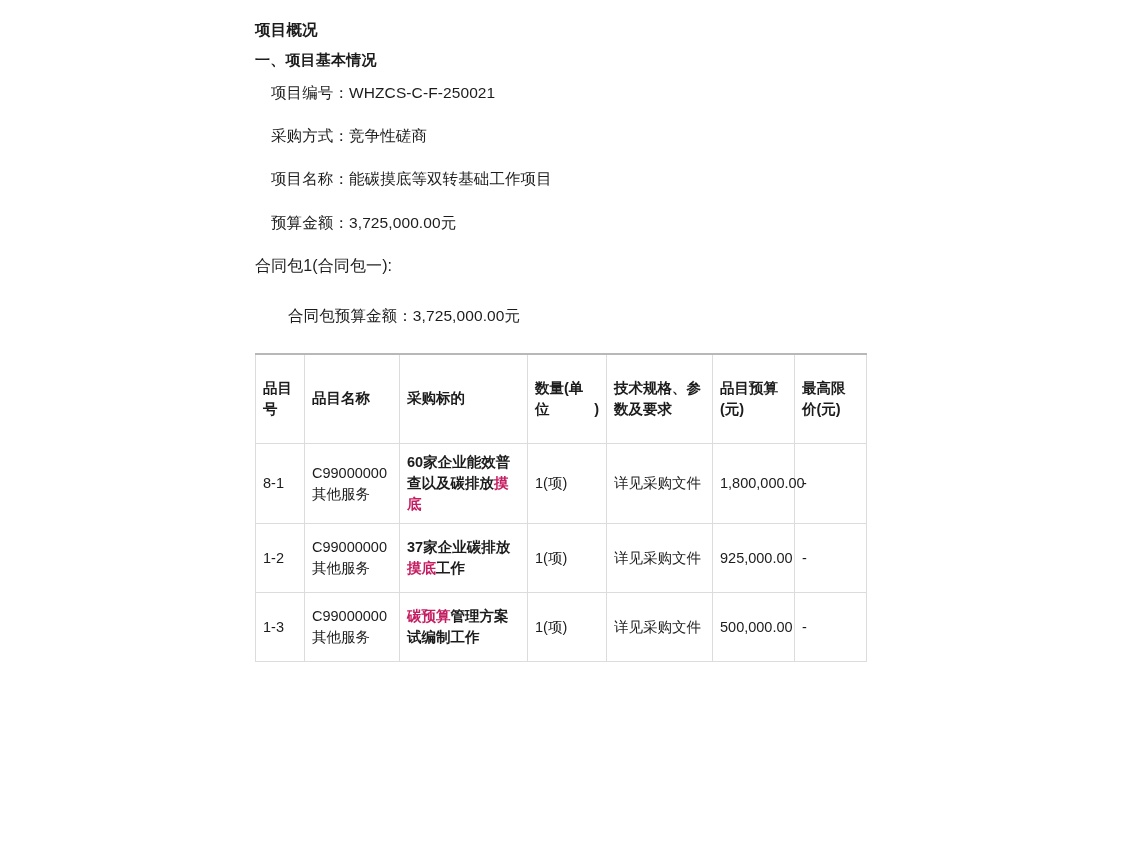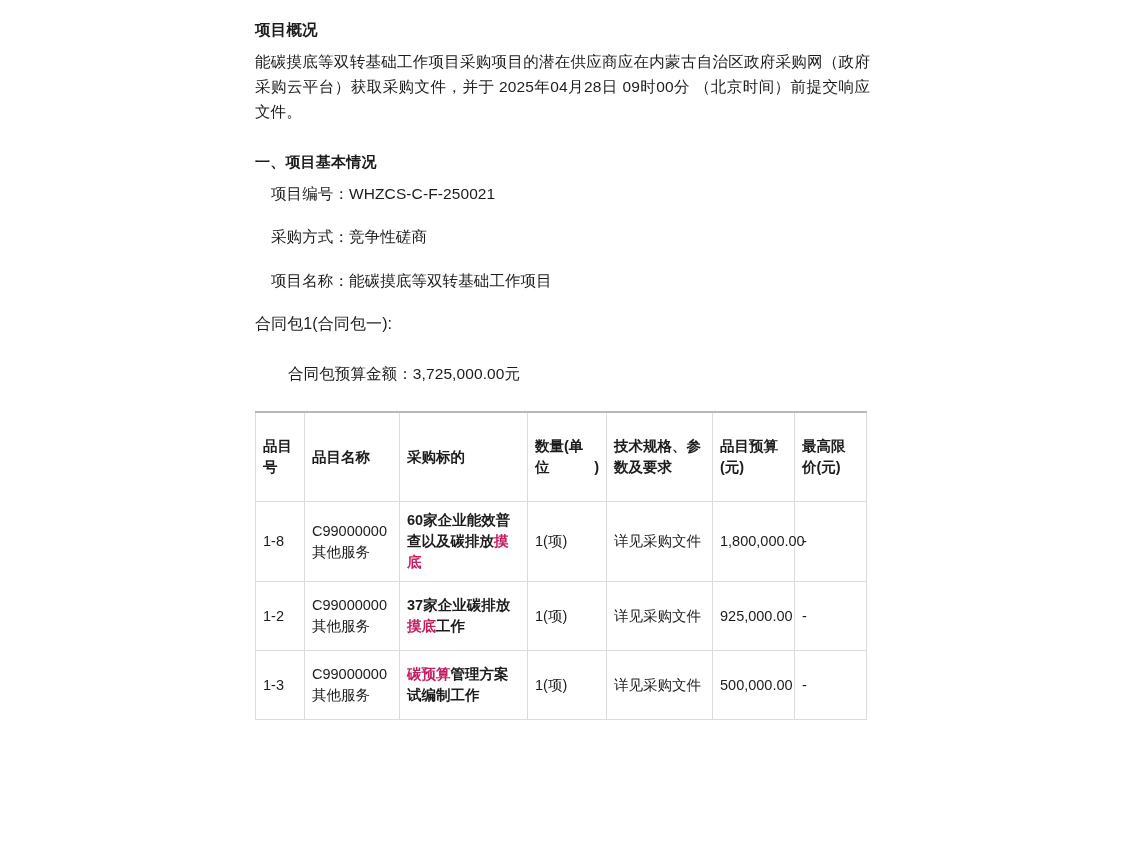--- a/index.html
+++ b/index.html
@@ -126,36 +126,38 @@
   .cell-dash { color: #1c1c1c; }
 </style>
 </head>
 <body>
 
 <div class="page">
   <div class="content">
 
     <h2 class="section-heading">项目概况</h2>
 
-    <p class="intro-para">能碳摸底等双转基础工作项目采购项目的潜在供应商应在内蒙古自治区政府采购网（政府采购云平台）获取采购文件，并于 2025年04月28日 09时00分 （北京时间）前提交响应文件。</p>
 
     <h3 class="heading-2">一、项目基本情况</h3>
 
     <p class="info-line">
       <span>项目编号：</span><span>WHZCS-C-F-250021</span>
     </p>
 
     <p class="info-line">
       <span>采购方式：</span><span>竞争性磋商</span>
     </p>
 
     <p class="info-line">
       <span>项目名称：</span><span>能碳摸底等双转基础工作项目</span>
     </p>
 
+    <p class="info-line">
+      <span>预算金额：</span><span>3,725,000.00元</span>
+    </p>
 
 
     <p class="pkg-line">合同包1(合同包一):</p>
 
     <p class="pkg-sub">
       <span>合同包预算金额：</span><span>3,725,000.00元</span>
     </p>
 
 
     <table class="goods-table">
@@ -188,21 +190,21 @@
           <th class="th-spread-top">
             <span>品目预算(元)</span>
           </th>
           <th class="th-spread-top">
             <span>最高限价(元)</span>
           </th>
         </tr>
       </thead>
       <tbody>
         <tr>
-          <td>1-8</td>
+          <td>8-1</td>
           <td>C99000000 其他服务</td>
           <td class="cell-target">
             <span>60家企业能效普查以及碳排放</span><span class="hl">摸底</span><span></span>
           </td>
           <td>1(项)</td>
           <td>详见采购文件</td>
           <td>1,800,000.00</td>
           <td class="cell-dash">-</td>
         </tr>
         <tr>

